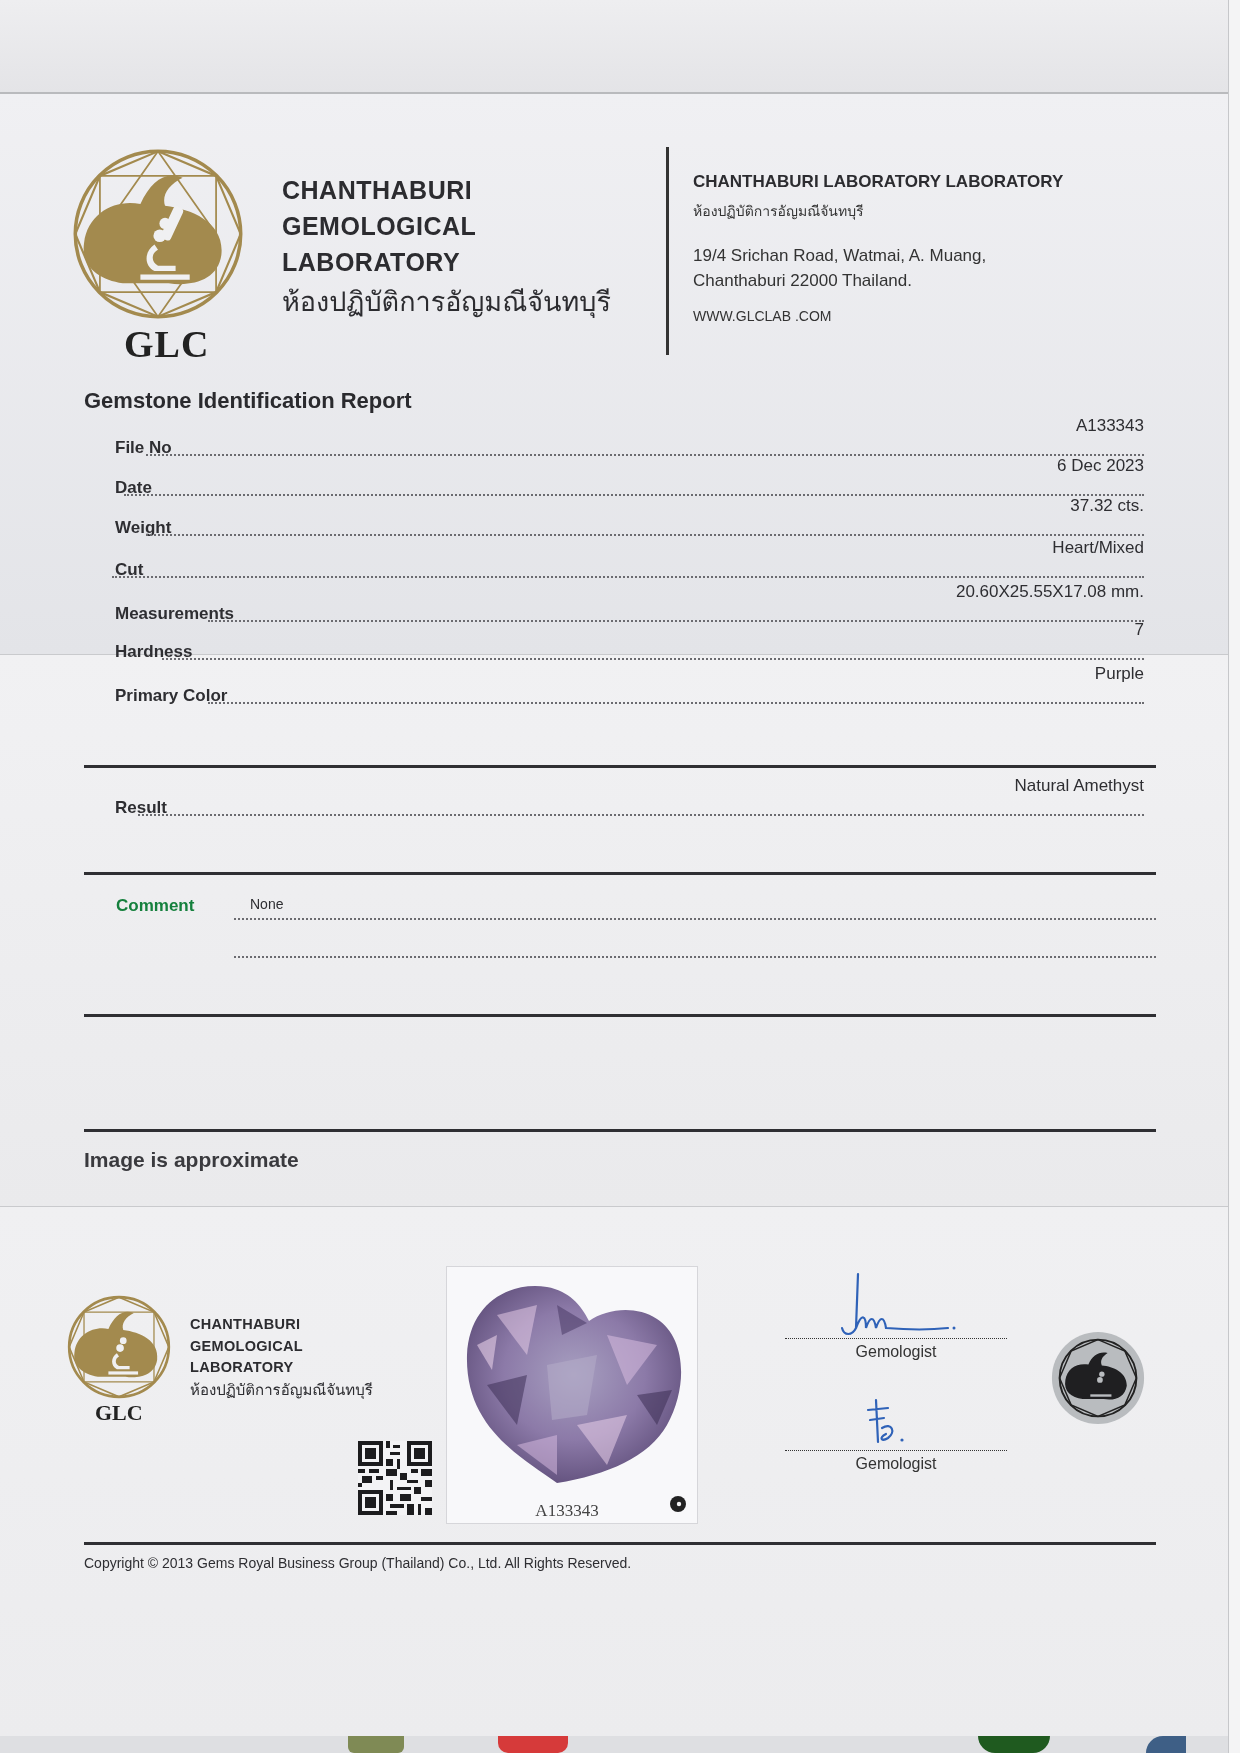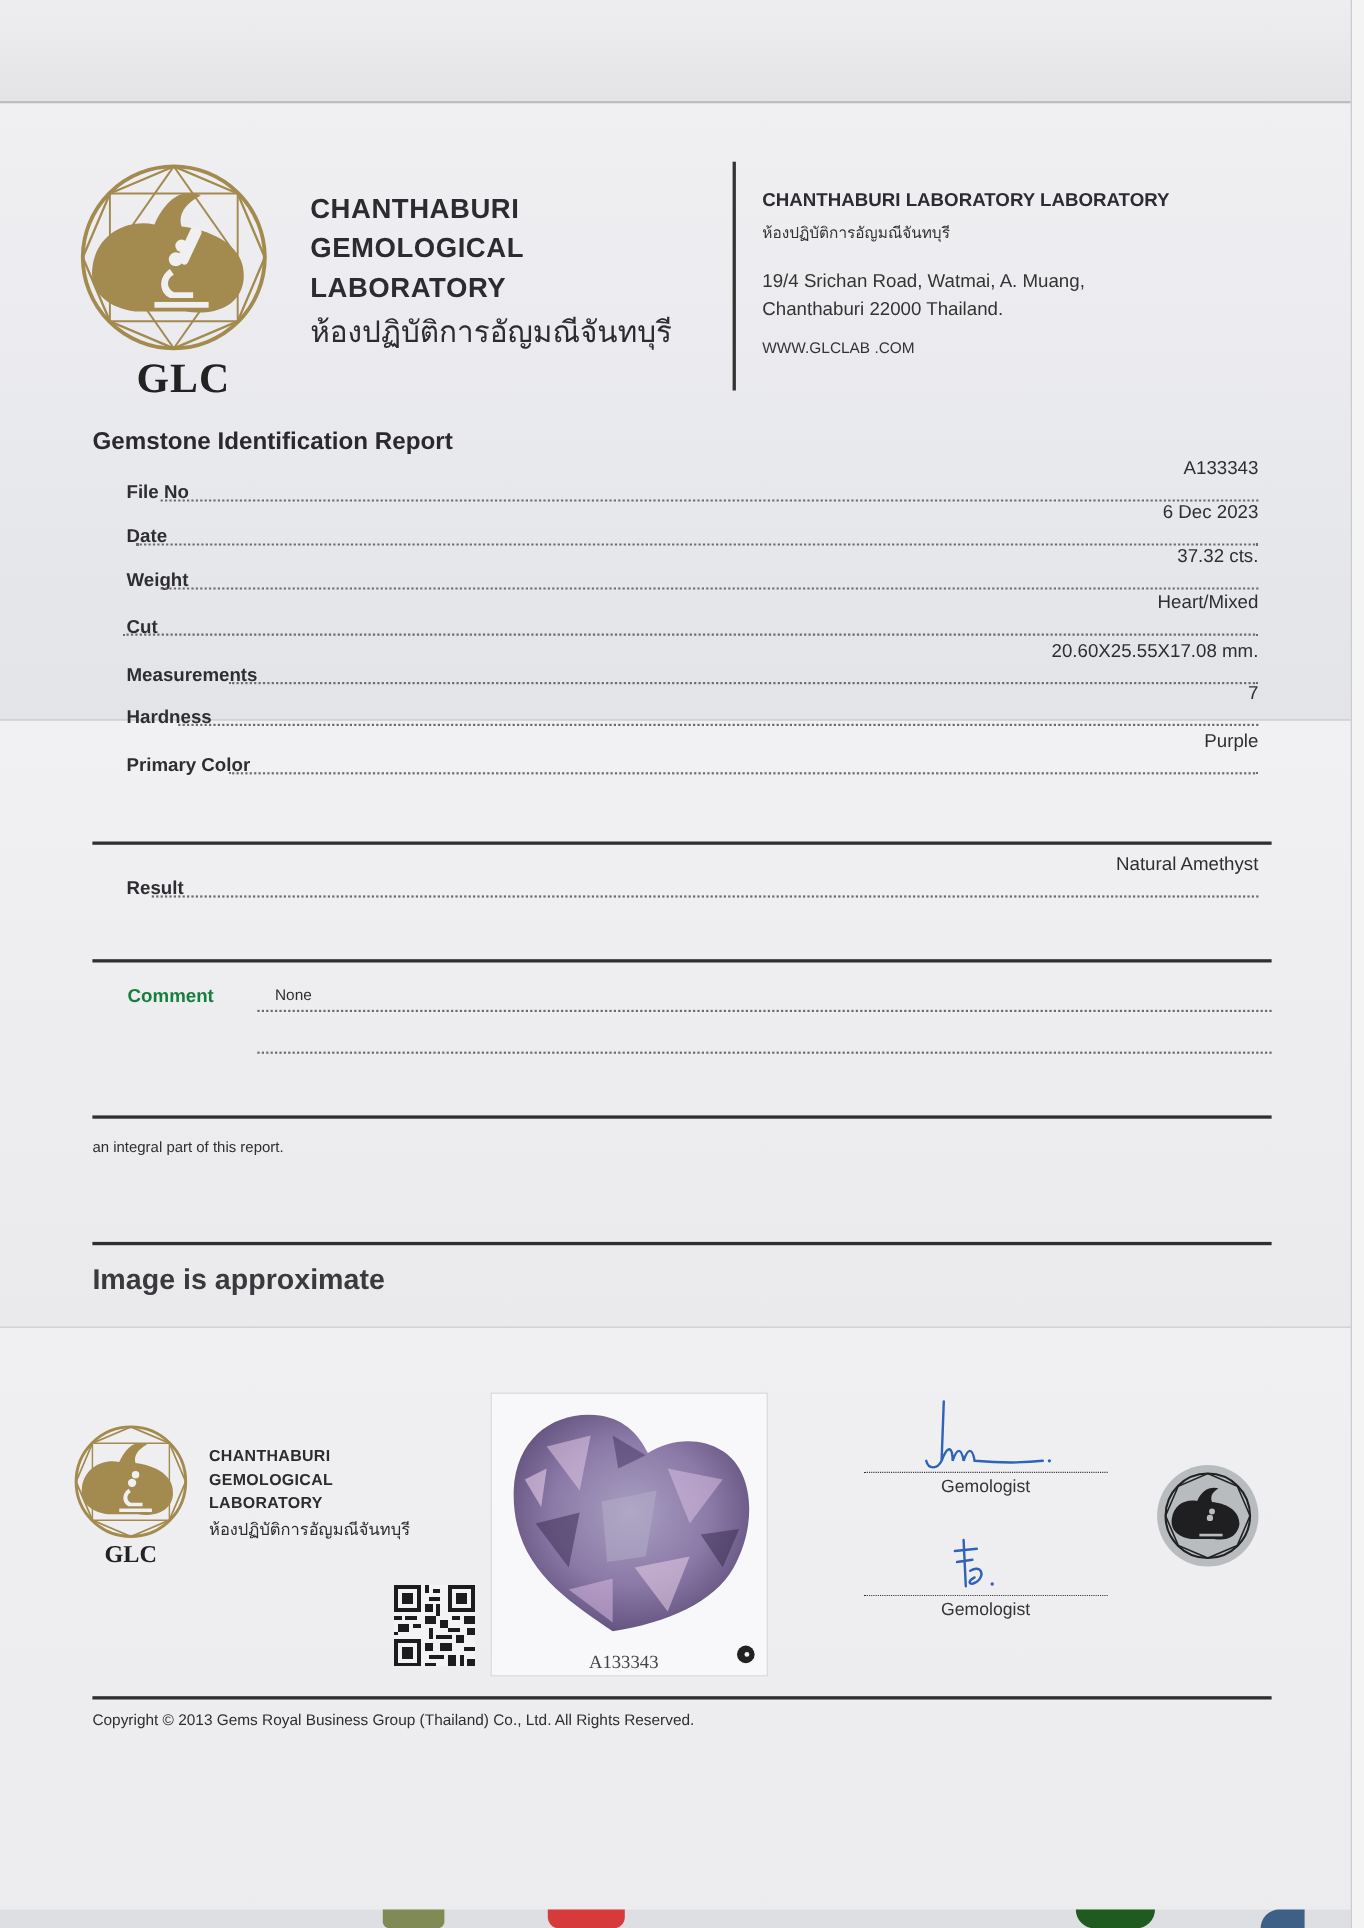--- a/index.html
+++ b/index.html
@@ -31,21 +31,21 @@
   .row .dots{position:absolute;bottom:2px;right:0;height:0;border-bottom:2px dotted #6b6b70;}
   .row .val{position:absolute;right:0;top:-8px;font-size:17px;color:#2e2e32;}
 
   .rule{position:absolute;left:84px;width:1072px;height:3px;background:#2f2f33;}
 
   .comment-lbl{left:84px;top:896px;font-size:17px;font-weight:bold;color:#15803d;margin-left:32px;}
   .comment-val{left:250px;top:896px;font-size:14px;color:#2e2e32;}
   .dotline{position:absolute;left:234px;width:922px;border-bottom:2px dotted #6b6b70;}
 
   .disclaimer{left:84px;top:1030px;font-size:13.6px;line-height:26px;color:#2e2e32;width:720px;}
-  .approx{left:84px;top:1148px;font-size:26px;font-weight:bold;color:#3a3a3e;}
+  .approx{left:84px;top:1148px;font-size:21px;font-weight:bold;color:#3a3a3e;}
 
   
   .logo-small{left:66px;top:1294px;width:106px;height:106px;}
   .glc-small{left:95px;top:1400px;font-family:"Liberation Serif",serif;font-weight:bold;font-size:22px;color:#222;}
   .lab-small{left:190px;top:1314px;font-size:14.5px;font-weight:bold;line-height:21.5px;color:#2c2c30;letter-spacing:0.3px;}
   .lab-small-thai{left:190px;top:1378px;font-size:15px;color:#2c2c30;font-family:"Liberation Serif",serif;}
   .qr{left:358px;top:1441px;width:74px;height:74px;}
   .photo{left:446px;top:1266px;width:250px;height:256px;background:#f8f8fa;border:1px solid #d6d6da;}
   .photo-id{left:0;width:240px;bottom:2px;text-align:center;font-family:"Liberation Serif",serif;font-size:17px;color:#444;}
   .sig-line{position:absolute;left:785px;width:222px;border-bottom:1px dotted #333;}
@@ -144,21 +144,20 @@
 <div class="rule" style="top:872px;"></div>
 
 <div class="abs comment-lbl">Comment</div>
 <div class="abs comment-val">None</div>
 <div class="dotline" style="top:918px;"></div>
 <div class="dotline" style="top:956px;"></div>
 
 <div class="rule" style="top:1014px;"></div>
 
 <div class="abs disclaimer">
-  <div>an integral part of this report.</div>
 </div>
 
 <div class="rule" style="top:1129px;"></div>
 
 <div class="abs approx">Image is approximate</div>
 
 <svg class="abs logo-small" viewBox="0 0 100 100">
   <circle cx="50" cy="50" r="47" fill="none" stroke="#a38a4e" stroke-width="2.5"></circle>
   <polygon points="50,3 83,17 97,50 83,83 50,97 17,83 3,50 17,17" fill="none" stroke="#a38a4e" stroke-width="1.5"></polygon>
   <polygon points="17,17 83,17 83,83 17,83" fill="none" stroke="#a38a4e" stroke-width="1.2"></polygon>

